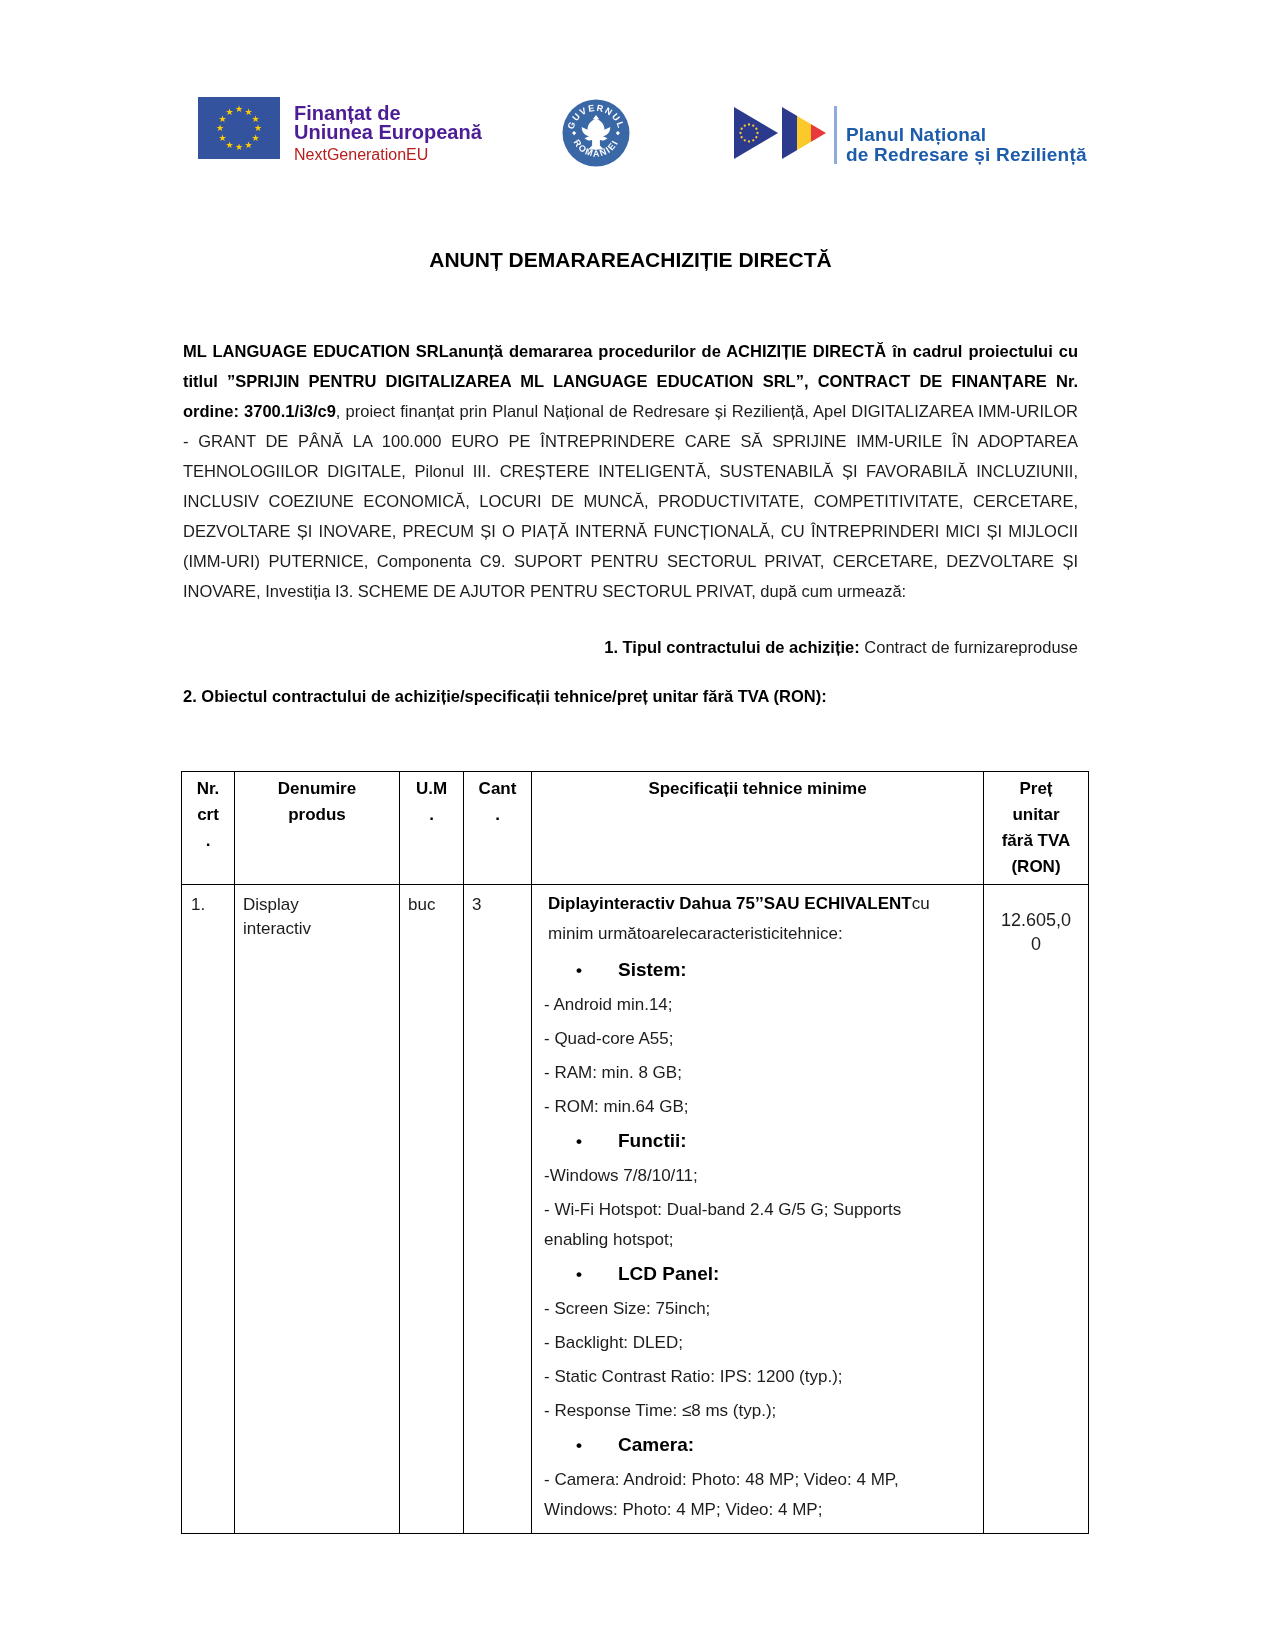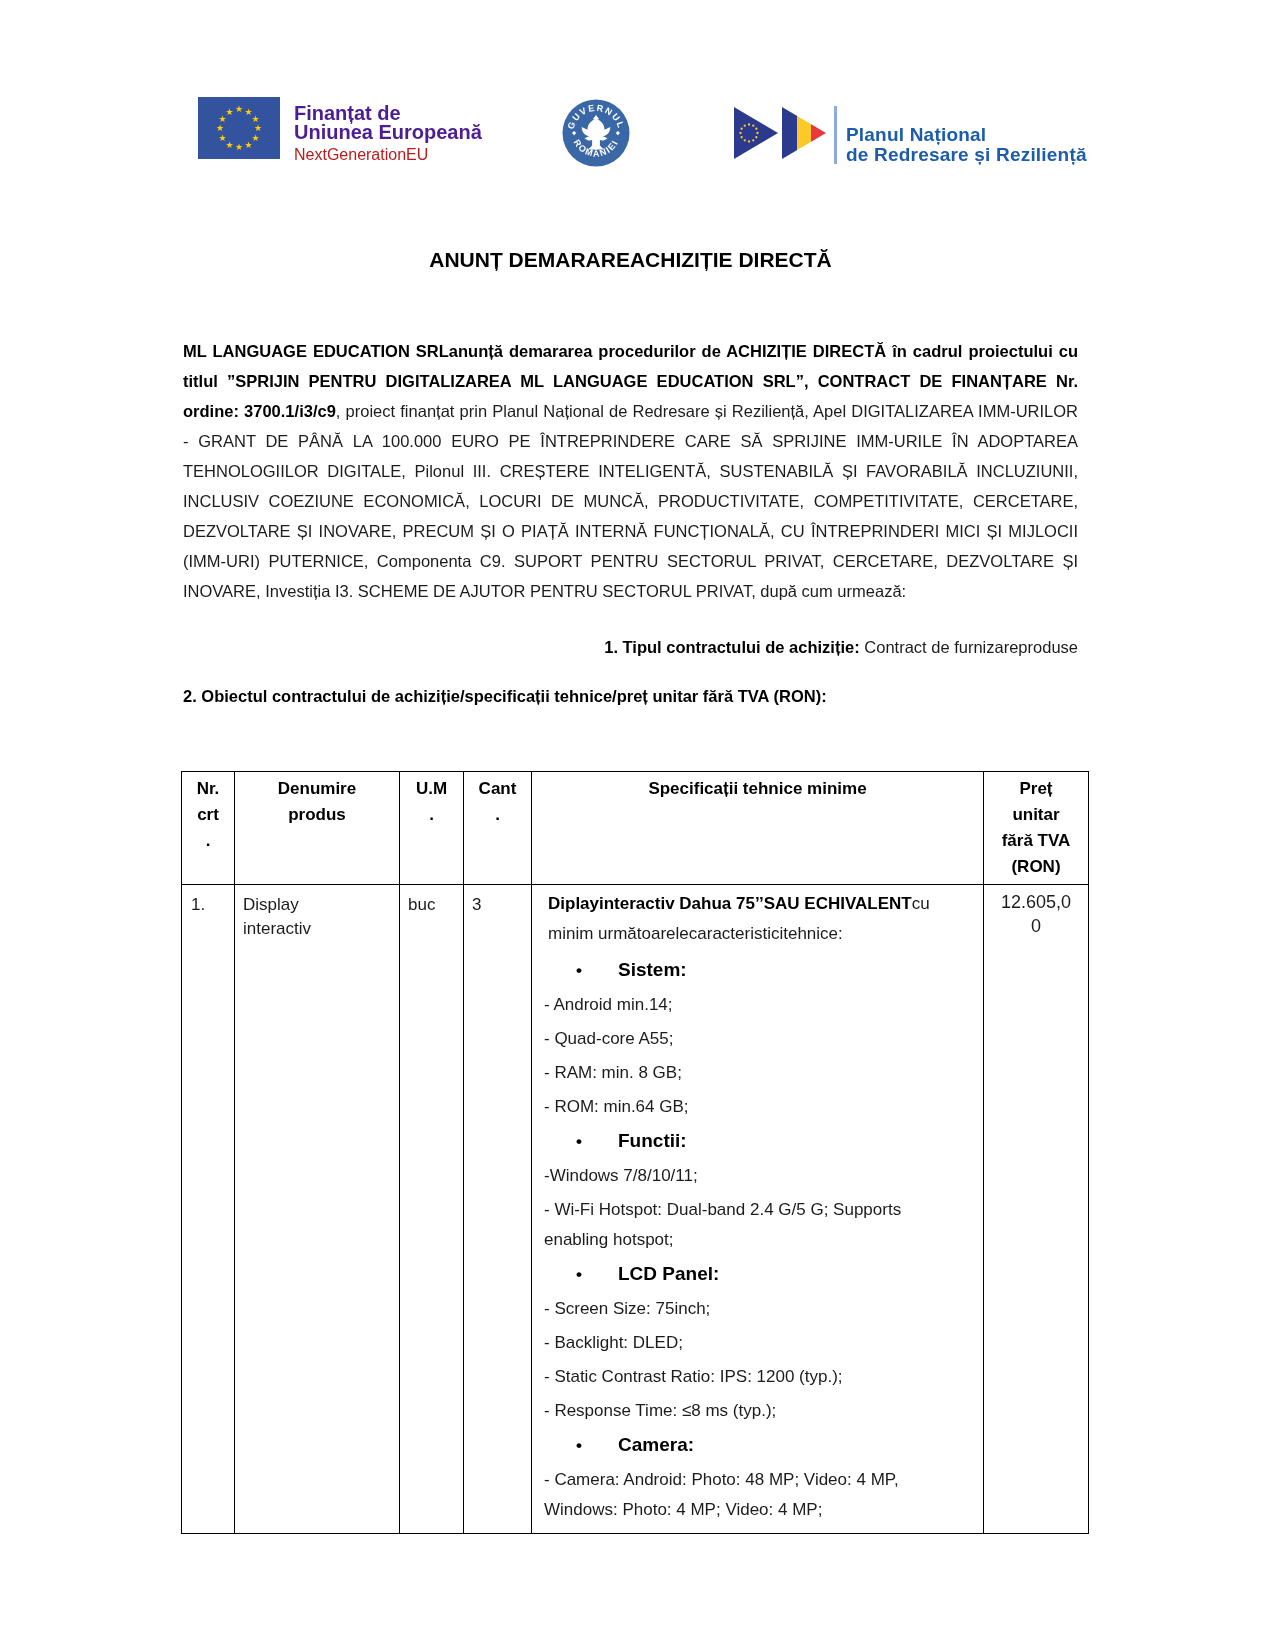--- a/index.html
+++ b/index.html
@@ -29,21 +29,21 @@
   
   table.spec-table { border-collapse:collapse; table-layout:fixed; width:907px; margin:60px 0 0 -2px; }
   .spec-table th, .spec-table td { border:1px solid #000; vertical-align:top; }
   .spec-table th {
     font-size:17px; font-weight:bold; color:#000; line-height:26px;
     padding:4px 2px; white-space:pre-line;
   }
   .spec-table td { font-size:17px; padding:8px 8px; line-height:24px; }
   td.cell-nr { padding-left:9px; }
   td.cell-denumire .wrapbox { display:inline-block; width:96px; }
-  td.cell-pret { text-align:center; font-size:18px; line-height:24px; padding:5px 13px; word-break:break-all; }
+  td.cell-pret { text-align:center; font-size:18px; line-height:24px; padding:23px 13px; word-break:break-all; }
   td.cell-specs { padding:4px 14px 4px 12px; }
   .spec-intro { margin:0 0 6px 4px; line-height:30px; }
   .spec-intro b { color:#000; }
   .spec-section { font-size:19px; font-weight:bold; color:#000; line-height:30px; margin:2px 0 4px 0; padding-left:32px; }
   .spec-section .bullet { display:inline-block; width:42px; font-size:17px; }
   .spec-item { margin:0 0 4px 0; line-height:30px; }
 </style>
 </head>
 <body>
 

